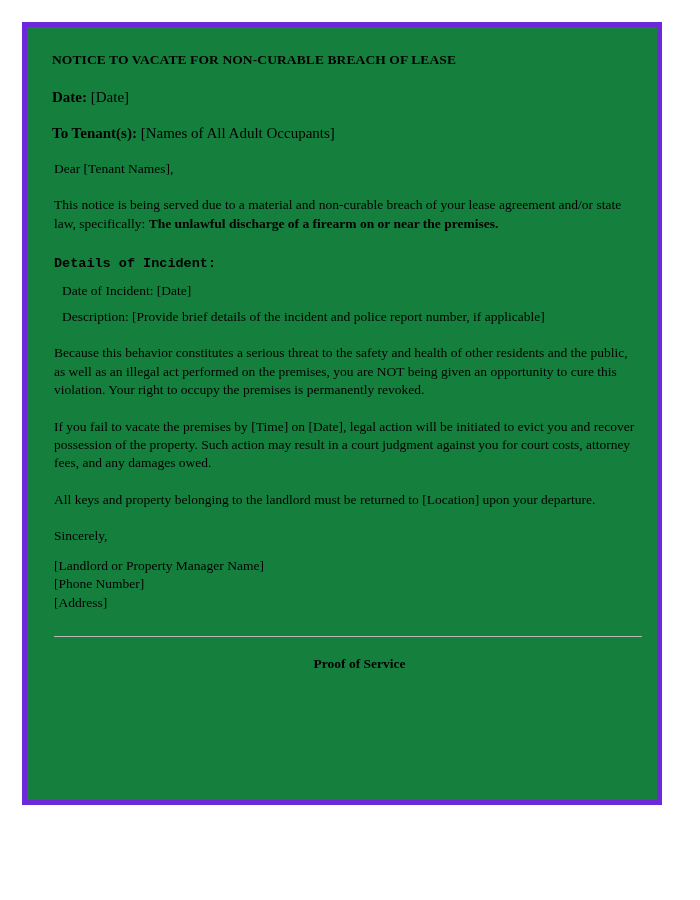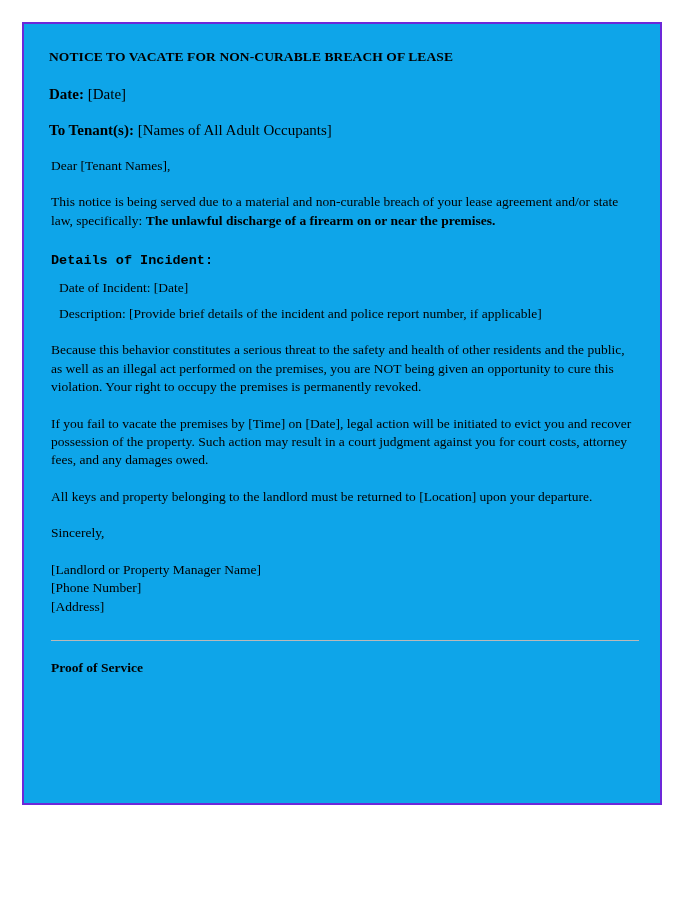--- a/index.html
+++ b/index.html
@@ -16,22 +16,22 @@
   }
 
   
   .page-wrap {
     position: absolute;
     left: 22px;
     top: 22px;
     width: 640px;
     height: 783px;
     box-sizing: border-box;
-    border: 2px solid #6d28d9;
-    background: #0ea5e9;
+    border: 5px solid #6d28d9;
+    background: #15803d;
     overflow: hidden;
   }
   .page-inner {
     position: absolute;
     left: 0;
     top: 0;
     width: 638px;
     padding: 24px 0 0 0;
     box-sizing: border-box;
   }
@@ -96,38 +96,39 @@
     line-height: 18.4px;
     margin: 8px;
   }
 
   .sig-line {
     font-size: 13.5px;
     line-height: 18.4px;
     margin: 0;
   }
   .sig-first {
-    margin-top: 18px;
+    margin-top: 11px;
   }
 
   .divider {
     border: none;
     border-top: 1px solid #b9b9b9;
     margin: 24px 0 0 0;
     height: 0;
     width: 588px;
     margin-left: 27px;
   }
 
   .post-divider {
     font-size: 13.5px;
     line-height: 18.4px;
     font-weight: bold;
     margin: 18px 0 0 0;
     padding-left: 27px;
+    text-align: center;
   }
 </style>
 </head>
 <body>
 
 <div class="page-wrap">
   <div class="page-inner">
 
     <div class="hdr-block">
       <div class="doc-title">NOTICE TO VACATE FOR NON-CURABLE BREACH OF LEASE</div>

